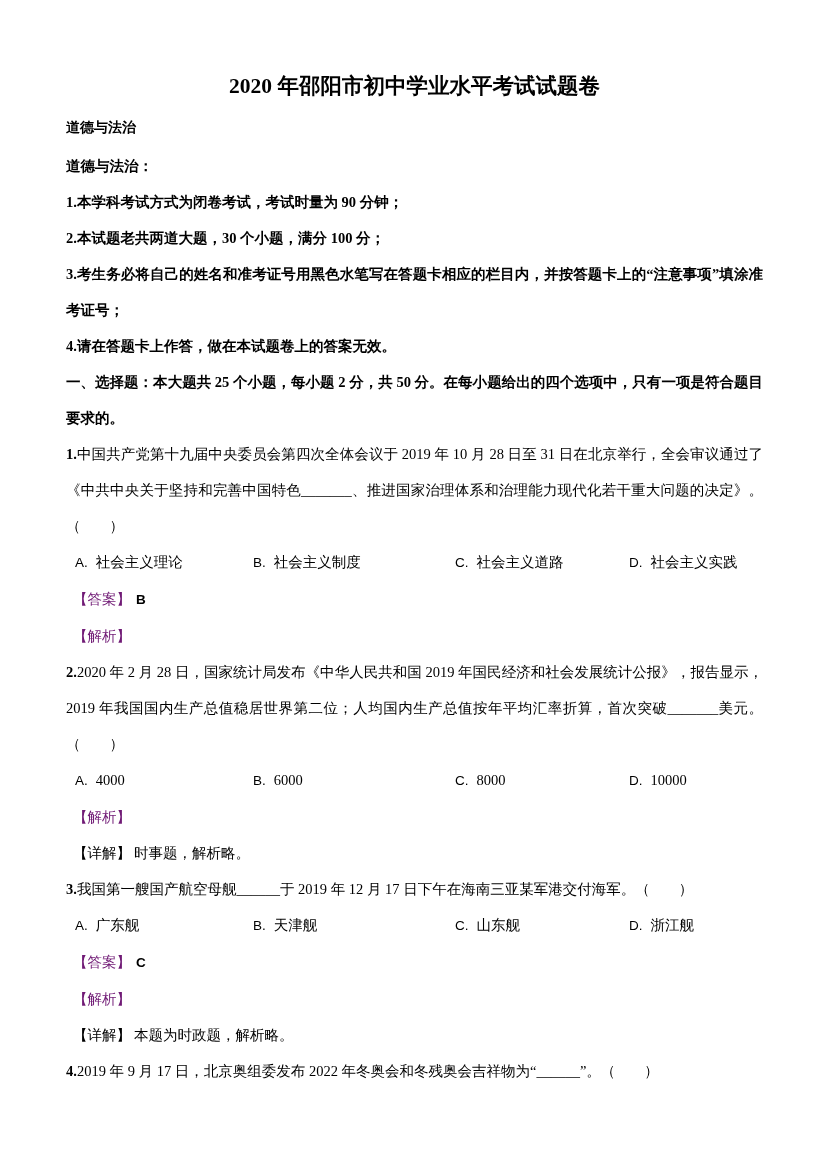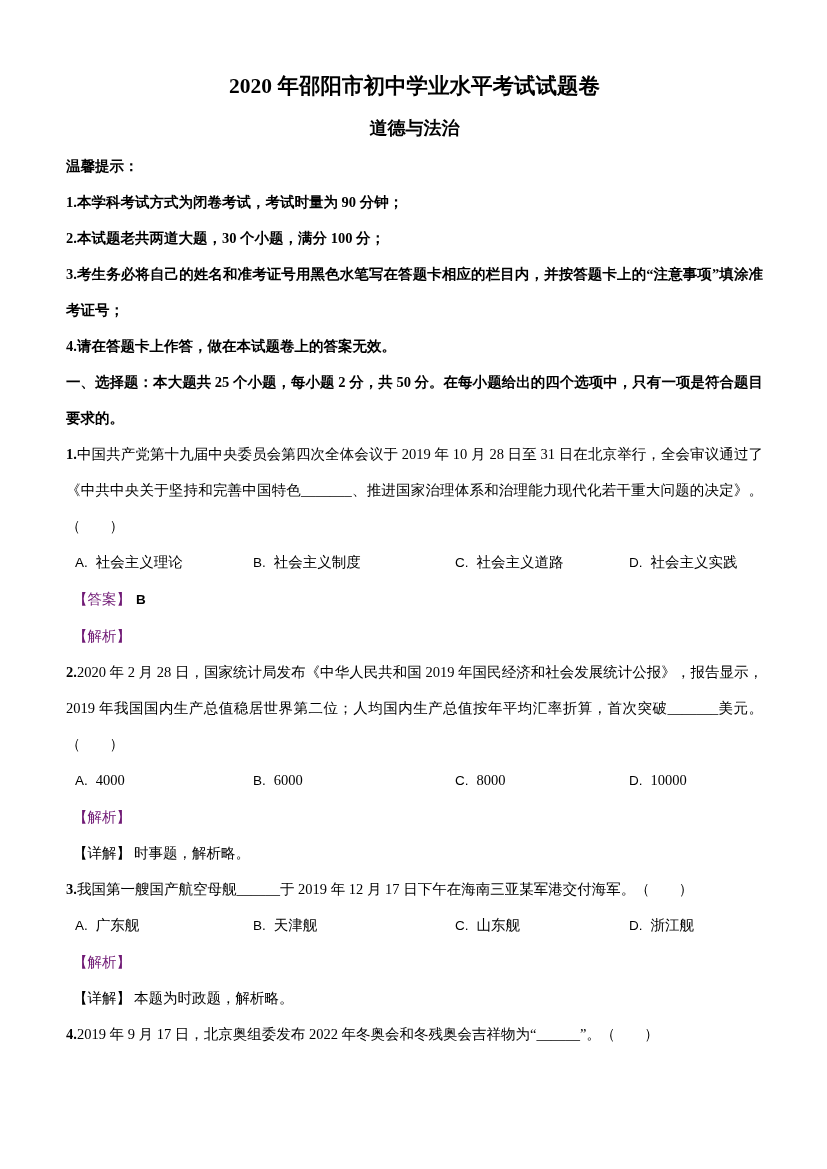--- a/index.html
+++ b/index.html
@@ -16,23 +16,22 @@
     overflow: hidden;
   }
   .title {
     font-size: 21.5px;
     font-weight: bold;
     text-align: center;
     line-height: 30px;
     margin: 0 0 13px 0;
   }
   .subtitle {
-    font-size: 18px;
+    font-size: 14px;
     font-weight: bold;
-    text-align: center;
     line-height: 28px;
     margin: 0 0 6px 0;
   }
   p { margin: 0; }
   .line { line-height: 36px; }
   .bold { font-weight: bold; }
   .stem { line-height: 36px; text-align: justify; }
   .qnum { font-weight: bold; }
   .options {
     display: grid;
@@ -57,21 +56,21 @@
 </style>
 </head>
 <body>
 
 <div class="page">
 
   <h1 class="title">2020 年邵阳市初中学业水平考试试题卷</h1>
   <h2 class="subtitle">道德与法治</h2>
 
   <div>
-    <p class="line bold">温馨提示：</p>
+    <p class="line bold">道德与法治：</p>
     <p class="line bold stem">1.本学科考试方式为闭卷考试，考试时量为 90 分钟；</p>
     <p class="line bold stem">2.本试题老共两道大题，30 个小题，满分 100 分；</p>
     <p class="line bold stem">3.考生务必将自己的姓名和准考证号用黑色水笔写在答题卡相应的栏目内，并按答题卡上的“注意事项”填涂准考证号；</p>
     <p class="line bold stem">4.请在答题卡上作答，做在本试题卷上的答案无效。</p>
   </div>
 
   <p class="line bold stem">一、选择题：本大题共 25 个小题，每小题 2 分，共 50 分。在每小题给出的四个选项中，只有一项是符合题目要求的。</p>
 
   <div>
     <p class="stem"><span class="qnum">1.</span><span>中国共产党第十九届中央委员会第四次全体会议于 2019 年 10 月 28 日至 31 日在北京举行，全会审议通过了《中共中央关于坚持和完善中国特色_______、推进国家治理体系和治理能力现代化若干重大问题的决定》。（　　）</span></p>
@@ -98,20 +97,21 @@
   </div>
 
   <div>
     <p class="stem"><span class="qnum">3.</span><span>我国第一艘国产航空母舰______于 2019 年 12 月 17 日下午在海南三亚某军港交付海军。（　　）</span></p>
     <div class="options">
       <span><span class="opt-letter">A.</span><span>广东舰</span></span>
       <span><span class="opt-letter">B.</span><span>天津舰</span></span>
       <span><span class="opt-letter">C.</span><span>山东舰</span></span>
       <span><span class="opt-letter">D.</span><span>浙江舰</span></span>
     </div>
+    <p class="meta-line"><span class="label-blue">【答案】</span><span class="ans-letter">C</span></p>
     <p class="meta-line"><span class="label-blue">【解析】</span></p>
     <p class="meta-line"><span>【详解】</span><span class="detail-text">本题为时政题，解析略。</span></p>
   </div>
 
   <div>
     <p class="stem"><span class="qnum">4.</span><span>2019 年 9 月 17 日，北京奥组委发布 2022 年冬奥会和冬残奥会吉祥物为“______”。（　　）</span></p>
   </div>
 
 </div>
 

